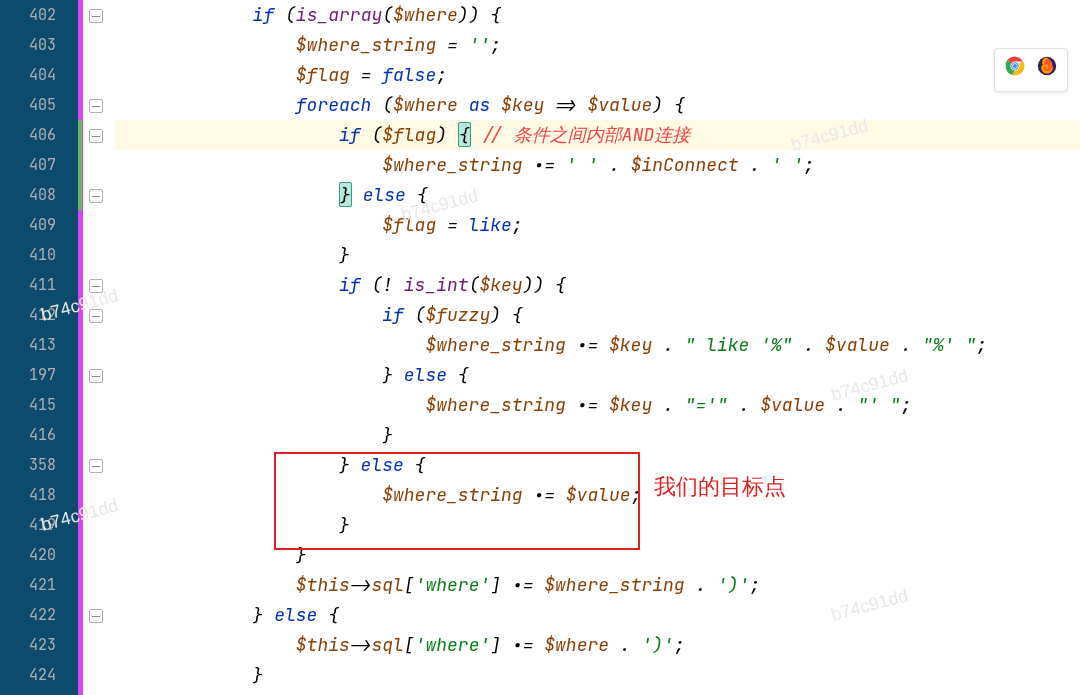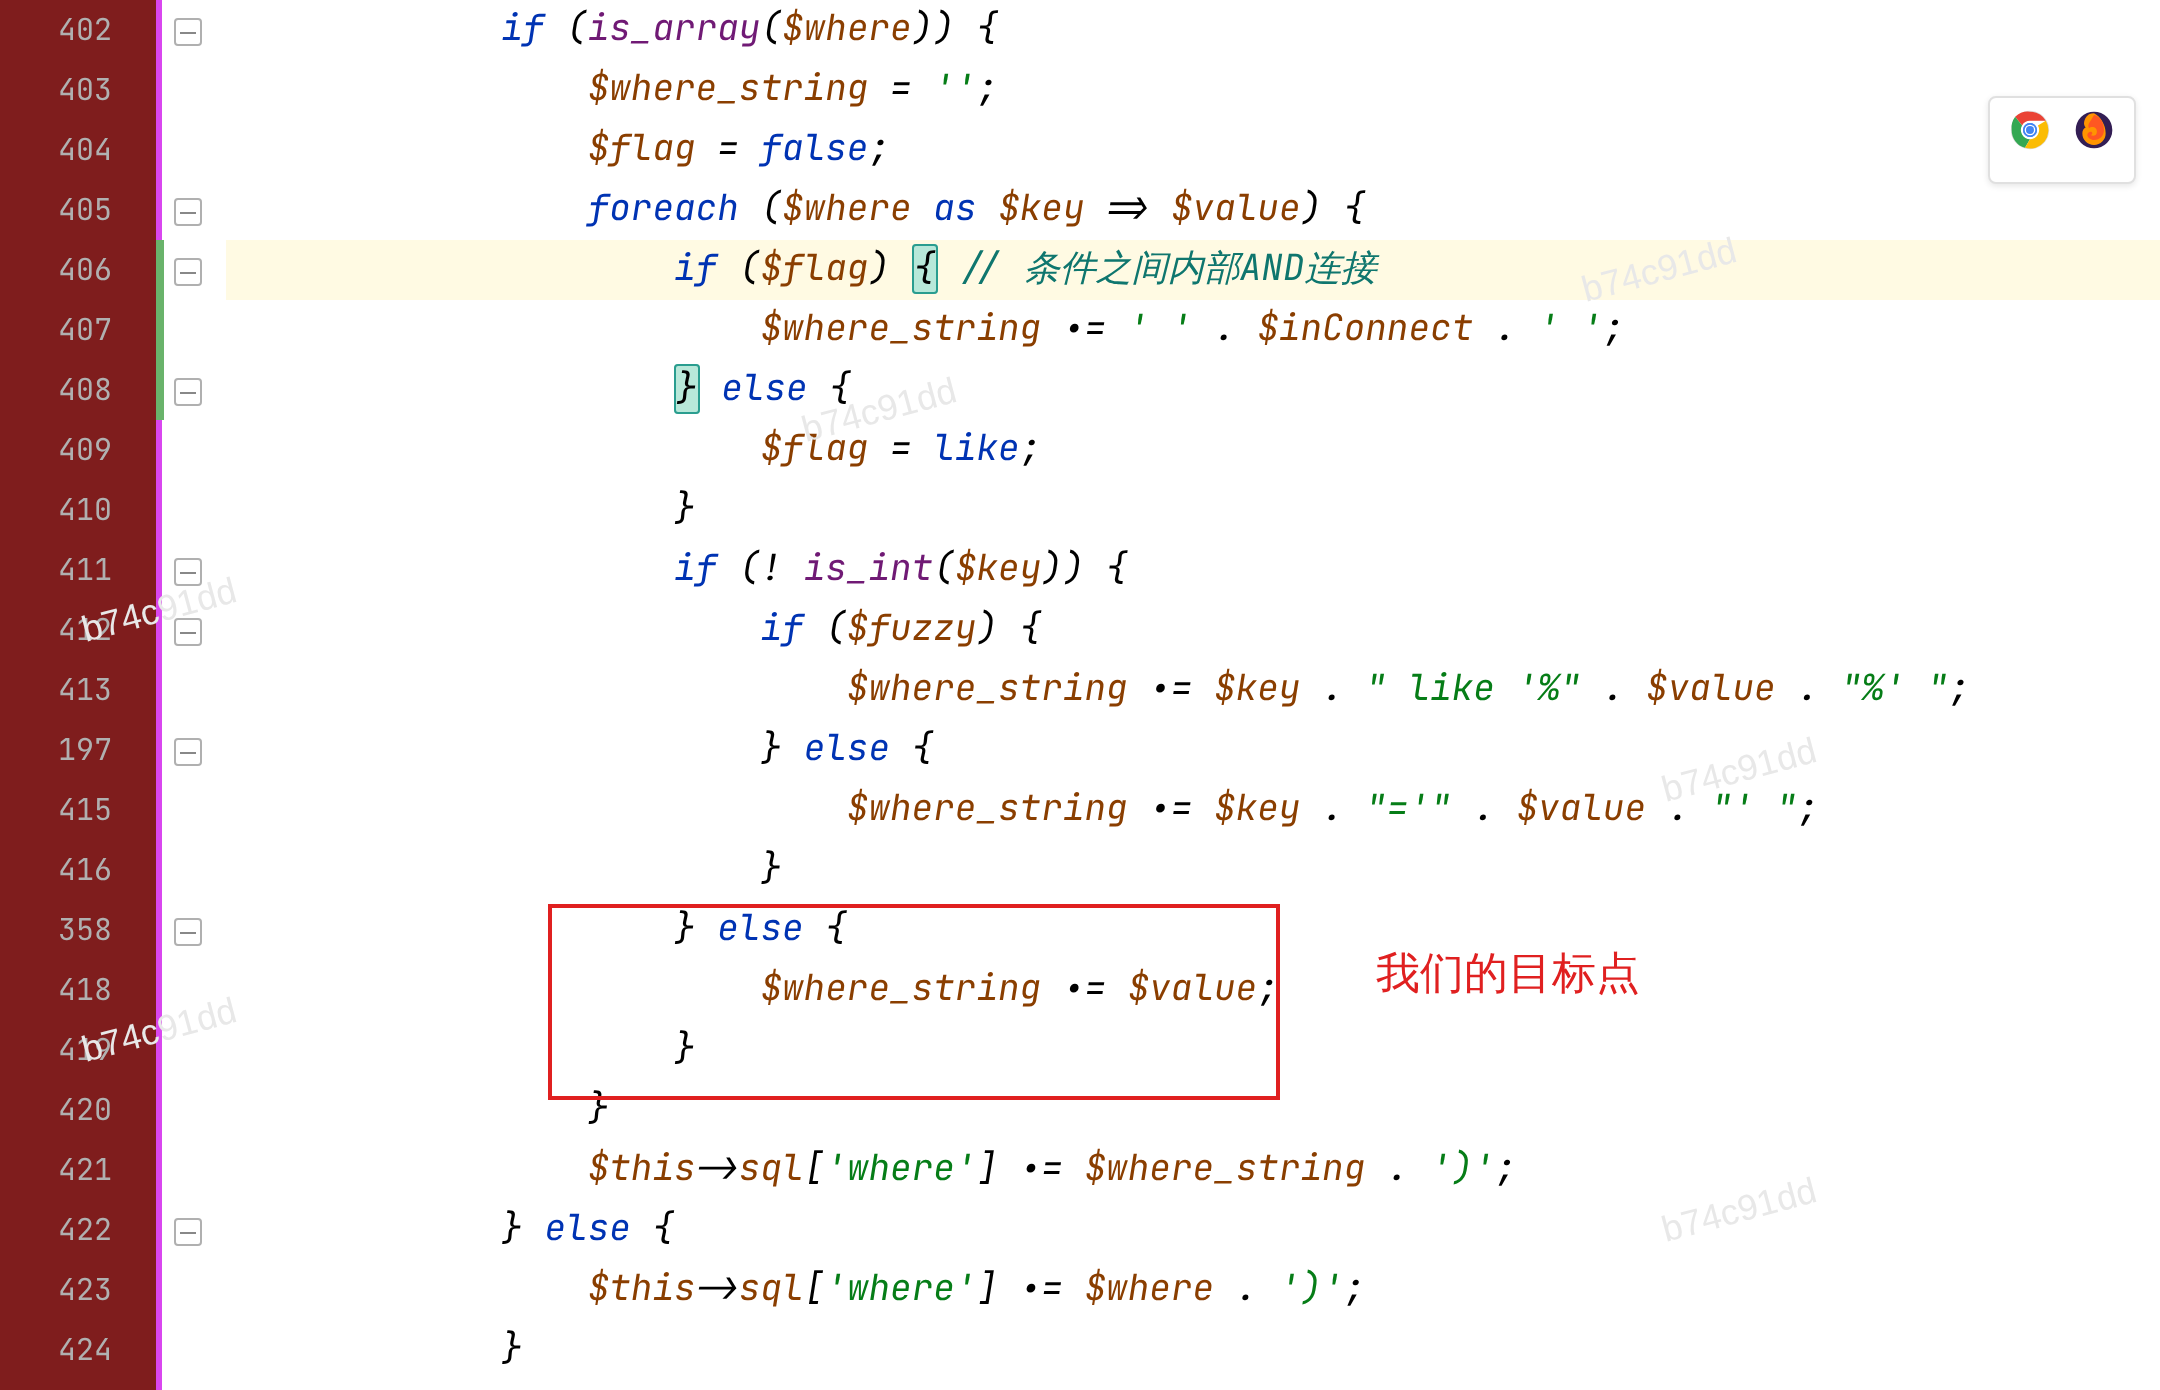--- a/index.html
+++ b/index.html
@@ -1,29 +1,29 @@
 <!DOCTYPE html>
 <html><head>
 <meta charset="utf-8">
 <style>
   html,body{margin:0;padding:0;background:#fff;font-family:"JetBrains Mono","Fira Code","Consolas",monospace;font-size:18px;line-height:30px;overflow:hidden}
   .editor{position:relative;width:1080px;height:695px;display:flex;background:#fff}
-  .gutter{flex:0 0 78px;background:#7f1d1d;border-right:3px solid #d946ef;padding-top:0;position:relative}
+  .gutter{flex:0 0 78px;background:#0c4a6e;border-right:5px solid #d946ef;padding-top:0;position:relative}
   .linenum{height:30px;color:#b0b0b0;font-size:15px;text-align:right;padding-right:22px;box-sizing:border-box;position:relative}
   .foldcol{flex:0 0 32px;position:relative}
   .fold{position:absolute;width:12px;height:12px;border:1px solid #b0b0b0;border-radius:2px;background:#fff;left:6px}
   .fold::before{content:"";position:absolute;left:2px;right:2px;top:50%;height:1px;background:#888}
   .code{flex:1;position:relative}
   .line{height:30px;white-space:pre;font-style:italic;position:relative;padding-left:8px}
   .line.hl{background:#fffae3}
   .kw{color:#0033b3}
   .var{color:#8a3e00}
   .fn{color:#701a75;font-style:italic}
   .str{color:#067d17}
-  .cmt{color:#0f766e;font-style:italic}
+  .cmt{color:#ef4444;font-style:italic}
   .plain{color:#000}
   .bracket-hl{background:#b8e8d9;border:1px solid #2a9d8f;border-radius:2px}
   .modified-bar{position:absolute;left:78px;top:120px;width:4px;height:90px;background:#69b36b}
   .annotation-box{position:absolute;border:2px solid #e02020;pointer-events:none}
   .annotation-text{position:absolute;color:#e02020;font-style:normal;font-size:22px;font-family:"PingFang SC","Microsoft YaHei",sans-serif;font-weight:500}
   .watermark{position:absolute;color:#e8e8e8;font-style:normal;font-family:sans-serif;font-size:18px;transform:rotate(-15deg);pointer-events:none;user-select:none}
   .browser-icons{position:absolute;top:48px;right:12px;background:#fff;border:1px solid #e0e0e0;border-radius:4px;padding:6px 10px;display:flex;gap:12px;box-shadow:0 1px 3px rgba(0,0,0,.1)}
   .chrome-icon,.ff-icon{width:20px;height:20px}
 </style>
 </head>
@@ -87,21 +87,21 @@
       <div class="line"><span class="plain">                    </span><span class="plain">}</span></div>
       <div class="line"><span class="plain">                </span><span class="plain">}</span></div>
       <div class="line"><span class="plain">                </span><span class="var">$this</span><span class="plain">-&gt;</span><span class="var">sql</span><span class="plain">[</span><span class="str">'where'</span><span class="plain">] .= </span><span class="var">$where_string</span><span class="plain"> . </span><span class="str">')'</span><span class="plain">;</span></div>
       <div class="line"><span class="plain">            </span><span class="plain">} </span><span class="kw">else</span><span class="plain"> {</span></div>
       <div class="line"><span class="plain">                </span><span class="var">$this</span><span class="plain">-&gt;</span><span class="var">sql</span><span class="plain">[</span><span class="str">'where'</span><span class="plain">] .= </span><span class="var">$where</span><span class="plain"> . </span><span class="str">')'</span><span class="plain">;</span></div>
       <div class="line"><span class="plain">            </span><span class="plain">}</span></div>
     </div>
   <div class="modified-bar"></div>
 
   <div class="annotation-box" id="anno-box" style="top: 452px; left: 274px; width: 362px; height: 94px;"></div>
-  <div class="annotation-text" id="anno-text" style="top: 472px; left: 688px;">我们的目标点</div>
+  <div class="annotation-text" id="anno-text" style="top: 472px; left: 654px;">我们的目标点</div>
 
   <div class="browser-icons">
     <span>
       <svg class="chrome-icon" viewBox="0 0 24 24">
           <circle cx="12" cy="12" r="11" fill="#fff" stroke="#ddd"></circle>
           <circle cx="12" cy="12" r="4.2" fill="#4285f4"></circle>
           <path d="M12 1a11 11 0 0 1 9.5 5.5H12a5.5 5.5 0 0 0-4.76 2.75L3.1 4.1A11 11 0 0 1 12 1z" fill="#ea4335"></path>
           <path d="M1 12a11 11 0 0 1 2.1-7.9l4.14 5.15A5.5 5.5 0 0 0 12 17.5l-3 5.2A11 11 0 0 1 1 12z" fill="#34a853"></path>
           <path d="M21.5 6.5A11 11 0 0 1 9 22.7l3-5.2a5.5 5.5 0 0 0 4.76-8.25L21.5 6.5z" fill="#fbbc05"></path>
           <circle cx="12" cy="12" r="4.2" fill="#4285f4"></circle>

